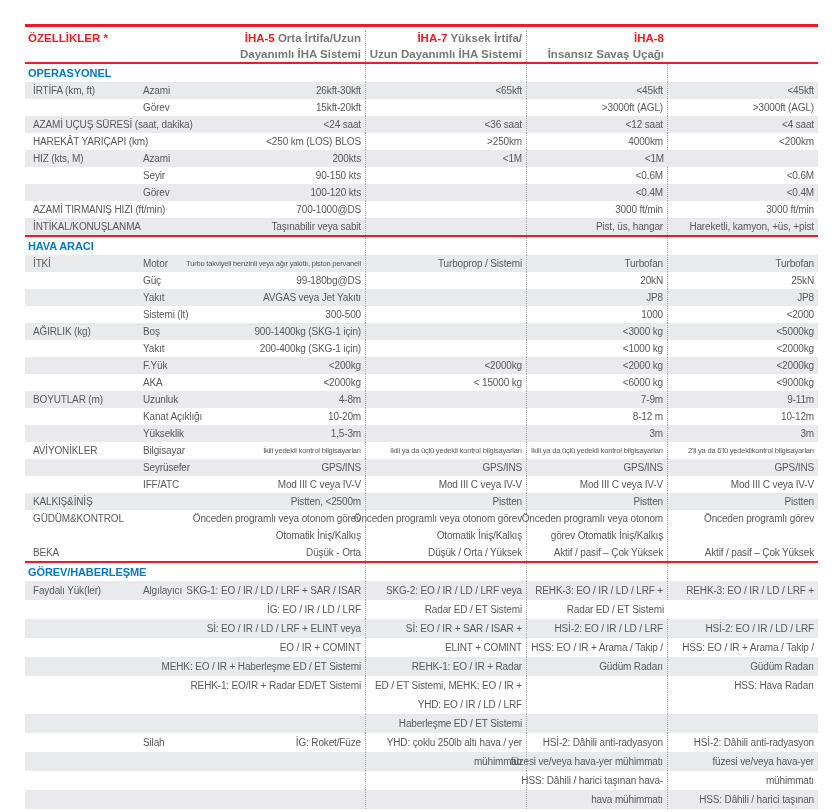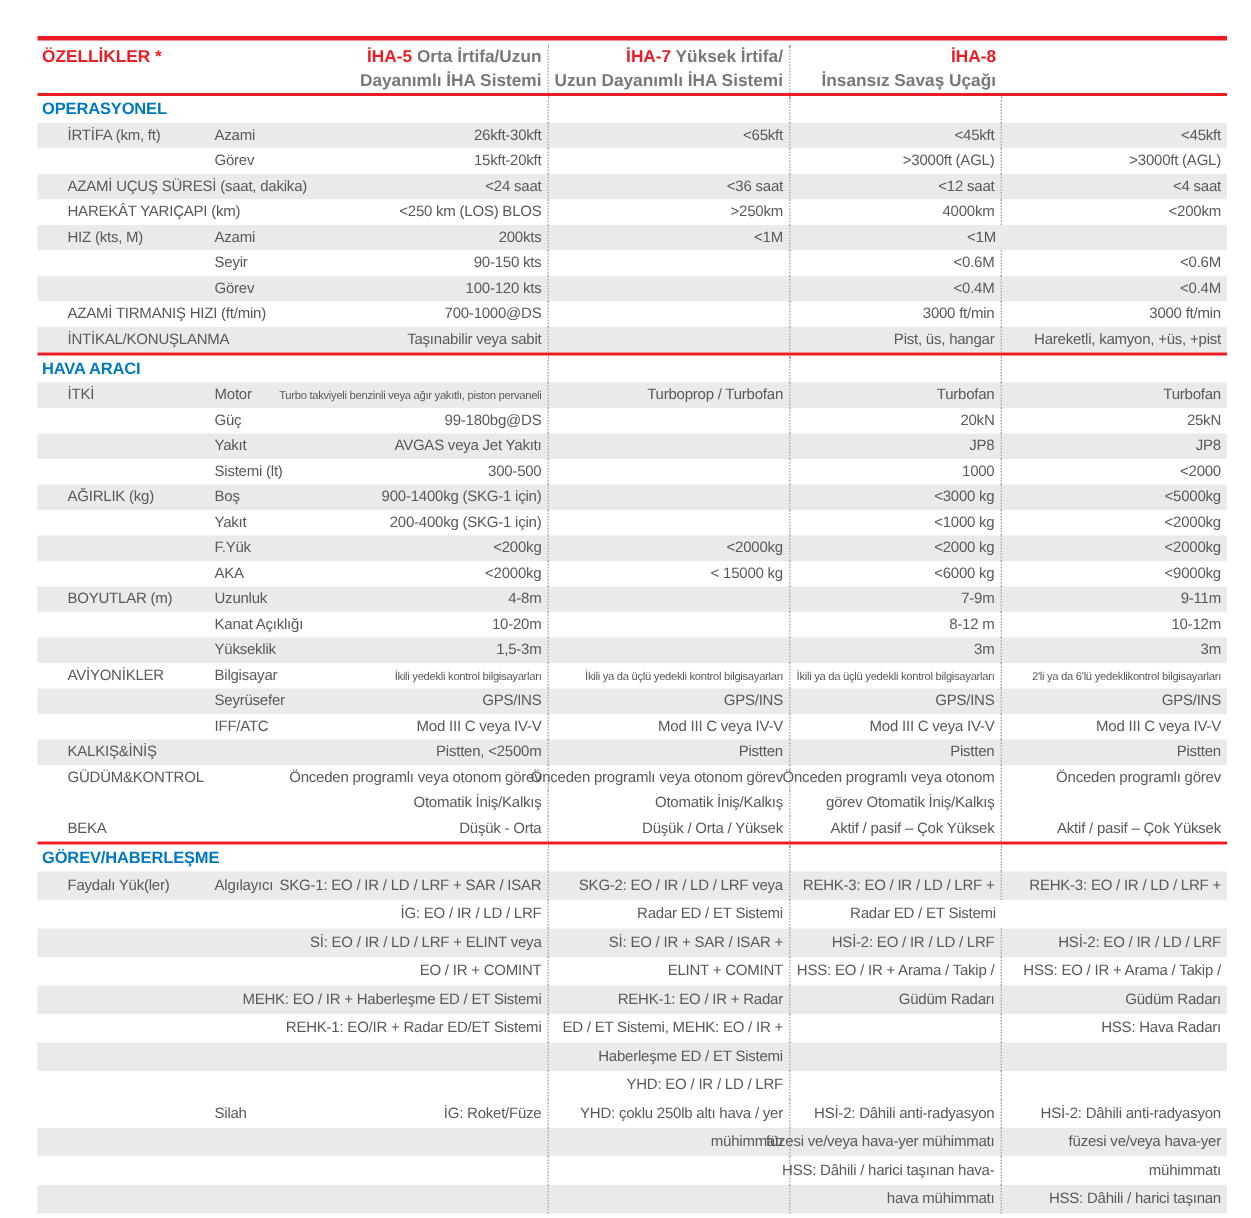--- a/index.html
+++ b/index.html
@@ -48,21 +48,21 @@
     display:grid;grid-template-columns:118px 95px 128px 161px 141px 150px;
     height:17px;
   }
   .ln-row.tall{height:19px;}
   .bg-g{background:var(--stripe);}
   .bg-w{background:#fff;}
   .cell{
     display:flex;align-items:center;height:100%;
     font-size:10px;letter-spacing:-0.15px;white-space:nowrap;
   }
-  .a-label{padding-left:20px;overflow:visible;}
+  .a-label{padding-left:8px;overflow:visible;}
   .s-label{overflow:visible;}
   .val{justify-content:flex-end;padding-right:4px;}
   .val.v0,.val.v1,.val.v2{border-right:1px dotted var(--dot);}
   .val.sm{font-size:7.5px;letter-spacing:-0.2px;}
 </style>
 </head>
 <body>
 
 <div class="table">
 
@@ -173,21 +173,21 @@
           <div class="sec-label">HAVA ARACI</div>
         </div>
         <div class="sc sc2"></div>
         <div class="sc sc3"></div>
         <div class="sc sc4"></div>
       </div>
       <div class="ln-row bg-g">
         <div class="cell a-label">İTKİ</div>
         <div class="cell s-label">Motor</div>
         <div class="cell val v0 sm">Turbo takviyeli benzinli veya ağır yakıtlı, piston pervaneli</div>
-        <div class="cell val v1">Turboprop / Turbofan</div>
+        <div class="cell val v1">Turboprop / Sistemi</div>
         <div class="cell val v2">Turbofan</div>
         <div class="cell val v3">Turbofan</div>
       </div>
       <div class="ln-row bg-w">
         <div class="cell a-label"></div>
         <div class="cell s-label">Güç</div>
         <div class="cell val v0">99-180bg@DS</div>
         <div class="cell val v1"></div>
         <div class="cell val v2">20kN</div>
         <div class="cell val v3">25kN</div>
@@ -368,33 +368,33 @@
         <div class="cell val v3">Güdüm Radarı</div>
       </div>
       <div class="ln-row bg-w tall">
         <div class="cell a-label"></div>
         <div class="cell s-label"></div>
         <div class="cell val v0">REHK-1: EO/IR + Radar ED/ET Sistemi</div>
         <div class="cell val v1">ED / ET Sistemi, MEHK: EO / IR +</div>
         <div class="cell val v2"></div>
         <div class="cell val v3">HSS: Hava Radarı</div>
       </div>
+      <div class="ln-row bg-w tall">
+        <div class="cell a-label"></div>
+        <div class="cell s-label"></div>
+        <div class="cell val v0"></div>
+        <div class="cell val v1">YHD: EO / IR / LD / LRF</div>
+        <div class="cell val v2"></div>
+        <div class="cell val v3"></div>
+      </div>
       <div class="ln-row bg-g tall">
         <div class="cell a-label"></div>
         <div class="cell s-label"></div>
         <div class="cell val v0"></div>
         <div class="cell val v1">Haberleşme ED / ET Sistemi</div>
-        <div class="cell val v2"></div>
-        <div class="cell val v3"></div>
-      </div>
-      <div class="ln-row bg-w tall">
-        <div class="cell a-label"></div>
-        <div class="cell s-label"></div>
-        <div class="cell val v0"></div>
-        <div class="cell val v1">YHD: EO / IR / LD / LRF</div>
         <div class="cell val v2"></div>
         <div class="cell val v3"></div>
       </div>
       <div class="ln-row bg-w tall">
         <div class="cell a-label"></div>
         <div class="cell s-label">Silah</div>
         <div class="cell val v0">İG: Roket/Füze</div>
         <div class="cell val v1">YHD: çoklu 250lb altı hava  / yer</div>
         <div class="cell val v2">HSİ-2: Dâhili anti-radyasyon</div>
         <div class="cell val v3">HSİ-2: Dâhili anti-radyasyon</div>

